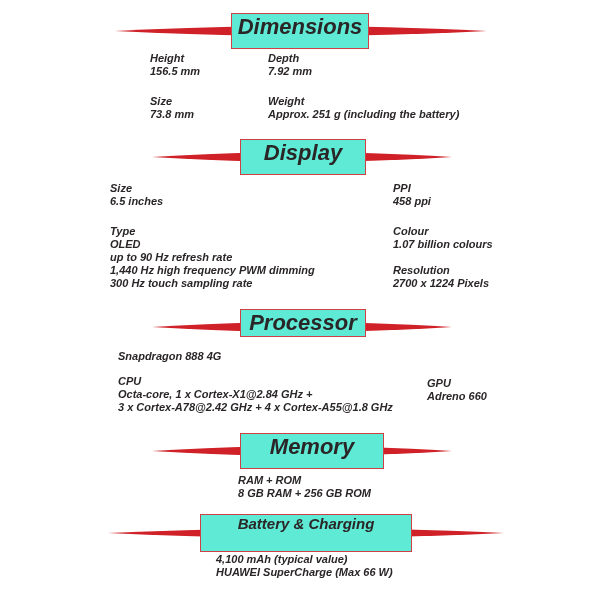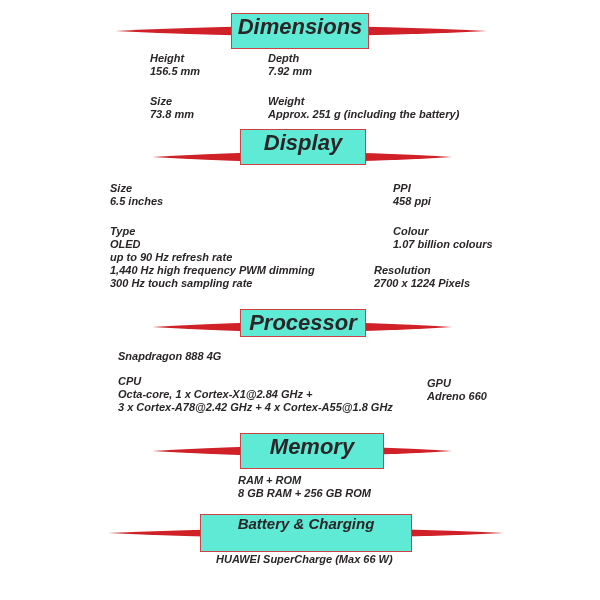--- a/index.html
+++ b/index.html
@@ -45,21 +45,21 @@
   <div>73.8 mm</div>
 </div>
 <div class="t" style="left:268px;top:95px">
   <div>Weight</div>
   <div>Approx. 251 g (including the battery)</div>
 </div>
 
 <svg class="spike" style="left:152px;top:150px;width:300px" viewBox="0 0 100 14" preserveAspectRatio="none">
   <path d="M0,7 Q28,2 50,2 Q72,2 100,7 Q72,12 50,12 Q28,12 0,7 Z"></path>
 </svg>
-<div class="hbox" style="left:240px;top:129px;width:126px;height:36px">
+<div class="hbox" style="left:240px;top:139px;width:126px;height:36px">
   <span>Display</span>
 </div>
 
 <div class="t" style="left:110px;top:182px">
   <div>Size</div>
   <div>6.5 inches</div>
 </div>
 <div class="t" style="left:110px;top:225px">
   <div>Type</div>
   <div>OLED</div>
@@ -69,21 +69,21 @@
 </div>
 
 <div class="t" style="left:393px;top:182px">
   <div>PPI</div>
   <div>458 ppi</div>
 </div>
 <div class="t" style="left:393px;top:225px">
   <div>Colour</div>
   <div>1.07 billion colours</div>
 </div>
-<div class="t" style="left:374px;top:264px">
+<div class="t" style="left:393px;top:264px">
   <div>Resolution</div>
   <div>2700 x 1224 Pixels</div>
 </div>
 
 <svg class="spike" style="left:152px;top:320px;width:300px" viewBox="0 0 100 14" preserveAspectRatio="none">
   <path d="M0,7 Q28,2 50,2 Q72,2 100,7 Q72,12 50,12 Q28,12 0,7 Z"></path>
 </svg>
 <div class="hbox" style="left:240px;top:309px;width:126px;height:28px">
   <span>Processor</span>
 </div>
@@ -114,14 +114,15 @@
 </div>
 
 <svg class="spike" style="left:108px;top:526px;width:396px" viewBox="0 0 100 14" preserveAspectRatio="none">
   <path d="M0,7 Q28,2 50,2 Q72,2 100,7 Q72,12 50,12 Q28,12 0,7 Z"></path>
 </svg>
 <div class="hbox small" style="left:200px;top:514px;width:212px;height:38px">
   <span>Battery &amp; Charging</span>
 </div>
 
 <div class="t" style="left:216px;top:553px">
+  <div>4,100 mAh (typical value)</div>
   <div>HUAWEI SuperCharge (Max 66 W)</div>
 </div>
 
 </body></html>

